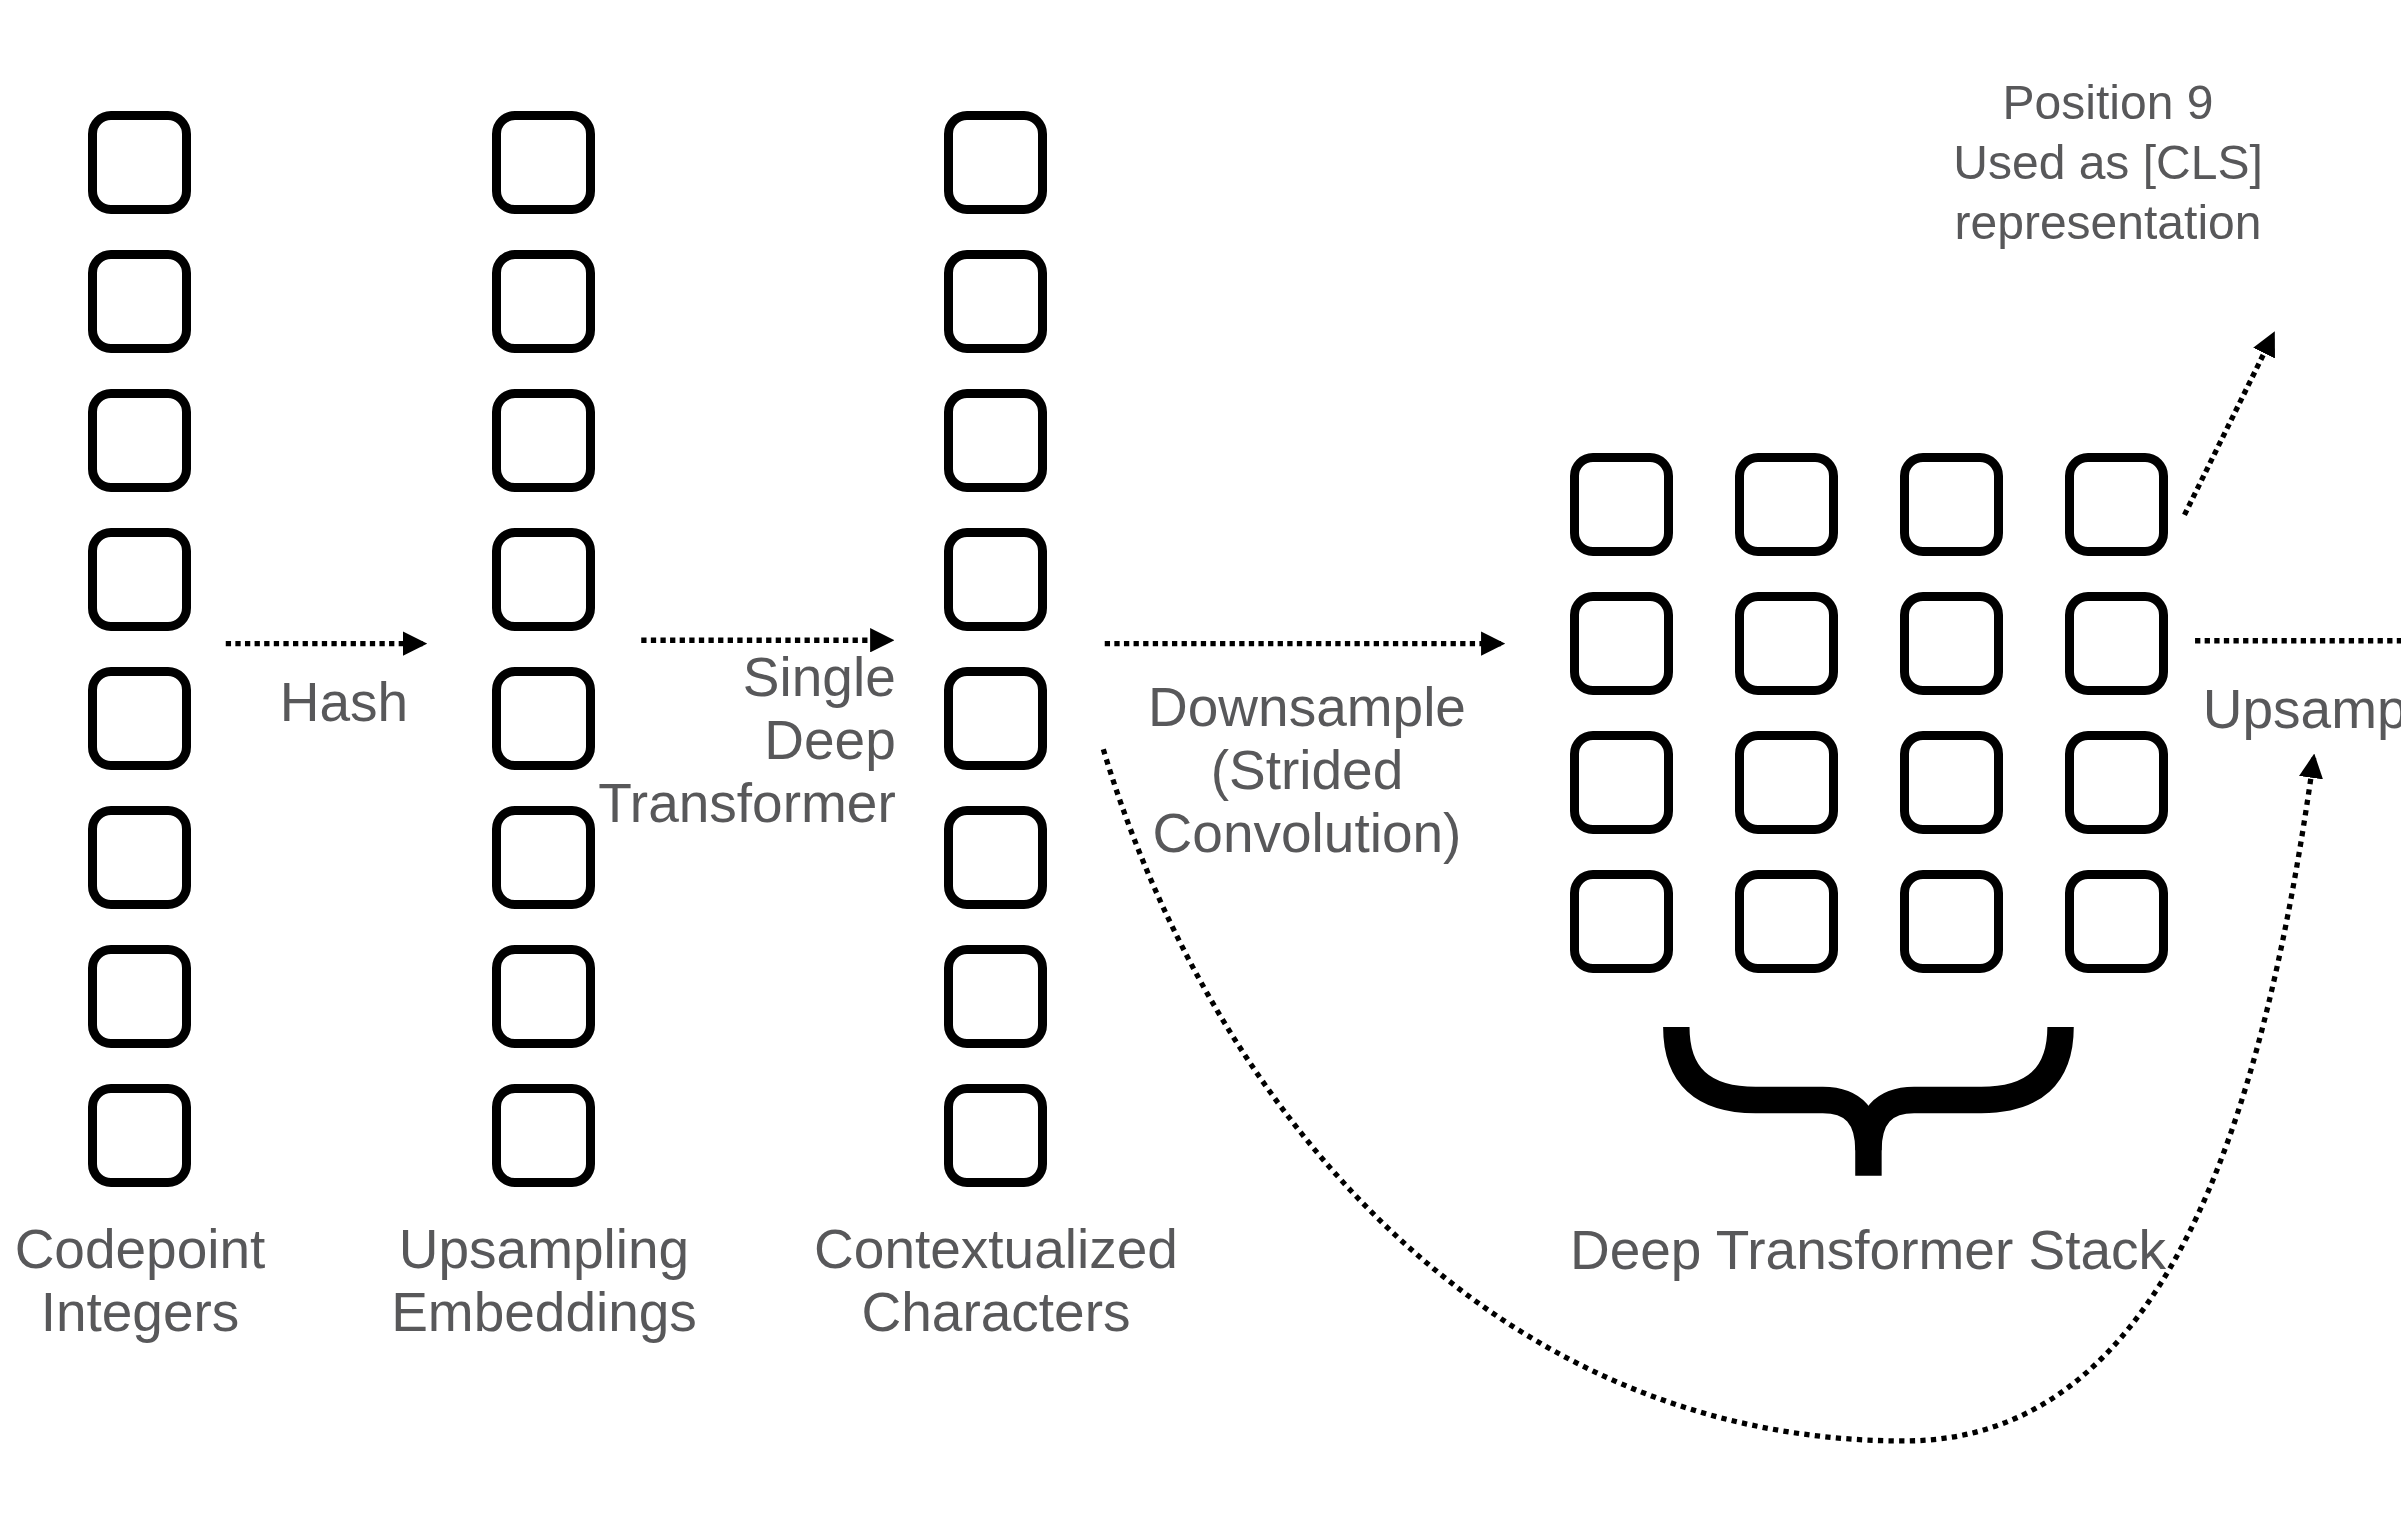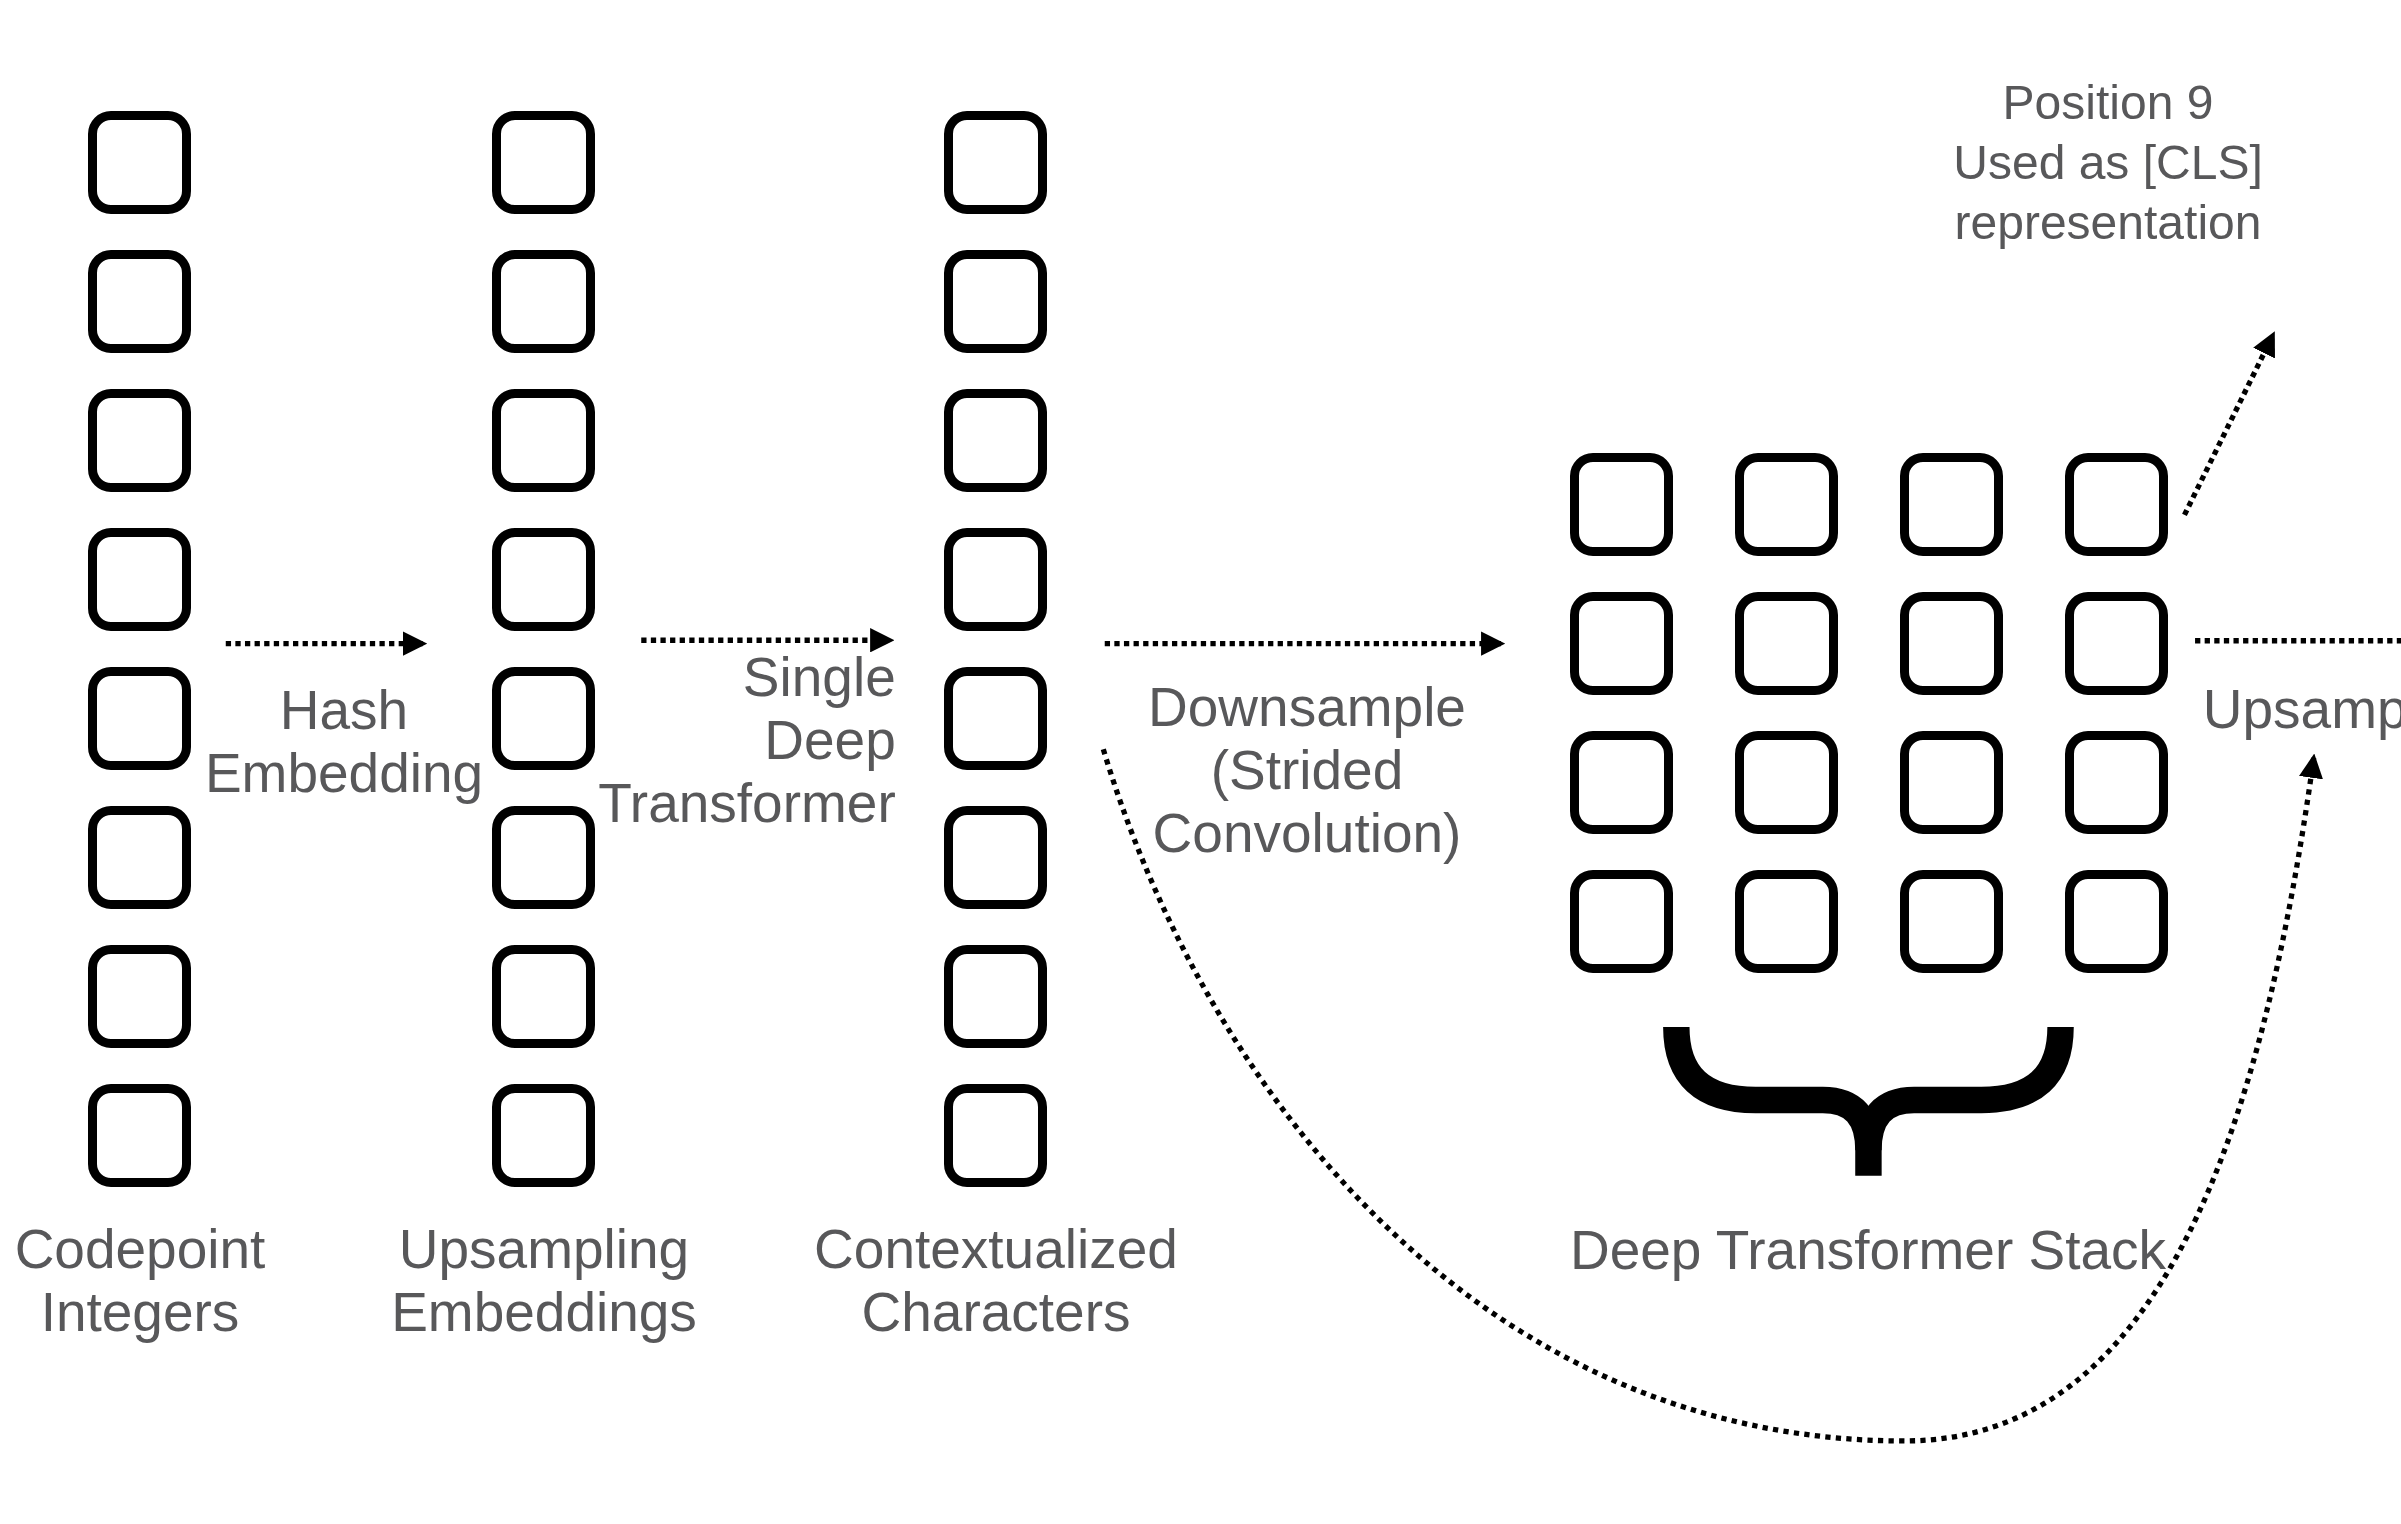--- a/index.html
+++ b/index.html
@@ -21,21 +21,21 @@
   .grid{
     position:absolute;left:1570px;top:453px;
     display:grid;grid-template-columns:repeat(4,103px);grid-auto-rows:103px;
     column-gap:62px;row-gap:36px;
   }
   
   .label{
     position:absolute;color:#58585A;text-align:center;white-space:nowrap;
     font-size:55px;line-height:63px;transform:translateX(-50%);
   }
-  #lbl-hash{left:344px;top:671px;margin-top:8px;}
+  #lbl-hash{left:344px;top:671px;}
   #lbl-single{left:747px;top:646px;text-align:right;}
   #lbl-downsample{left:1307px;top:676px;}
   #lbl-upsampling{left:2348px;top:678px;}
   #lbl-codepoint{left:140px;top:1218px;}
   #lbl-character{left:544px;top:1218px;}
   #lbl-contextualized{left:996px;top:1218px;}
   #lbl-deep{left:1868px;top:1219px;}
   #lbl-cls{left:2108px;top:73px;font-size:48px;line-height:60px;}
   
   svg.overlay{position:absolute;left:0;top:0;width:3307px;height:1525px;}
@@ -110,21 +110,20 @@
       <div class="box"></div>
       <div class="box"></div>
       <div class="box"></div>
       <div class="box"></div>
       <div class="box"></div>
       <div class="box"></div>
     </div>
 
   <div class="label" id="lbl-hash">
     <div>Hash</div>
-    <div>Embedding</div>
   </div>
   <div class="label" id="lbl-single">
     <div>Single</div>
     <div>Deep</div>
     <div>Transformer</div>
   </div>
   <div class="label" id="lbl-downsample">
     <div>Downsample</div>
     <div>(Strided</div>
     <div>Convolution)</div>

